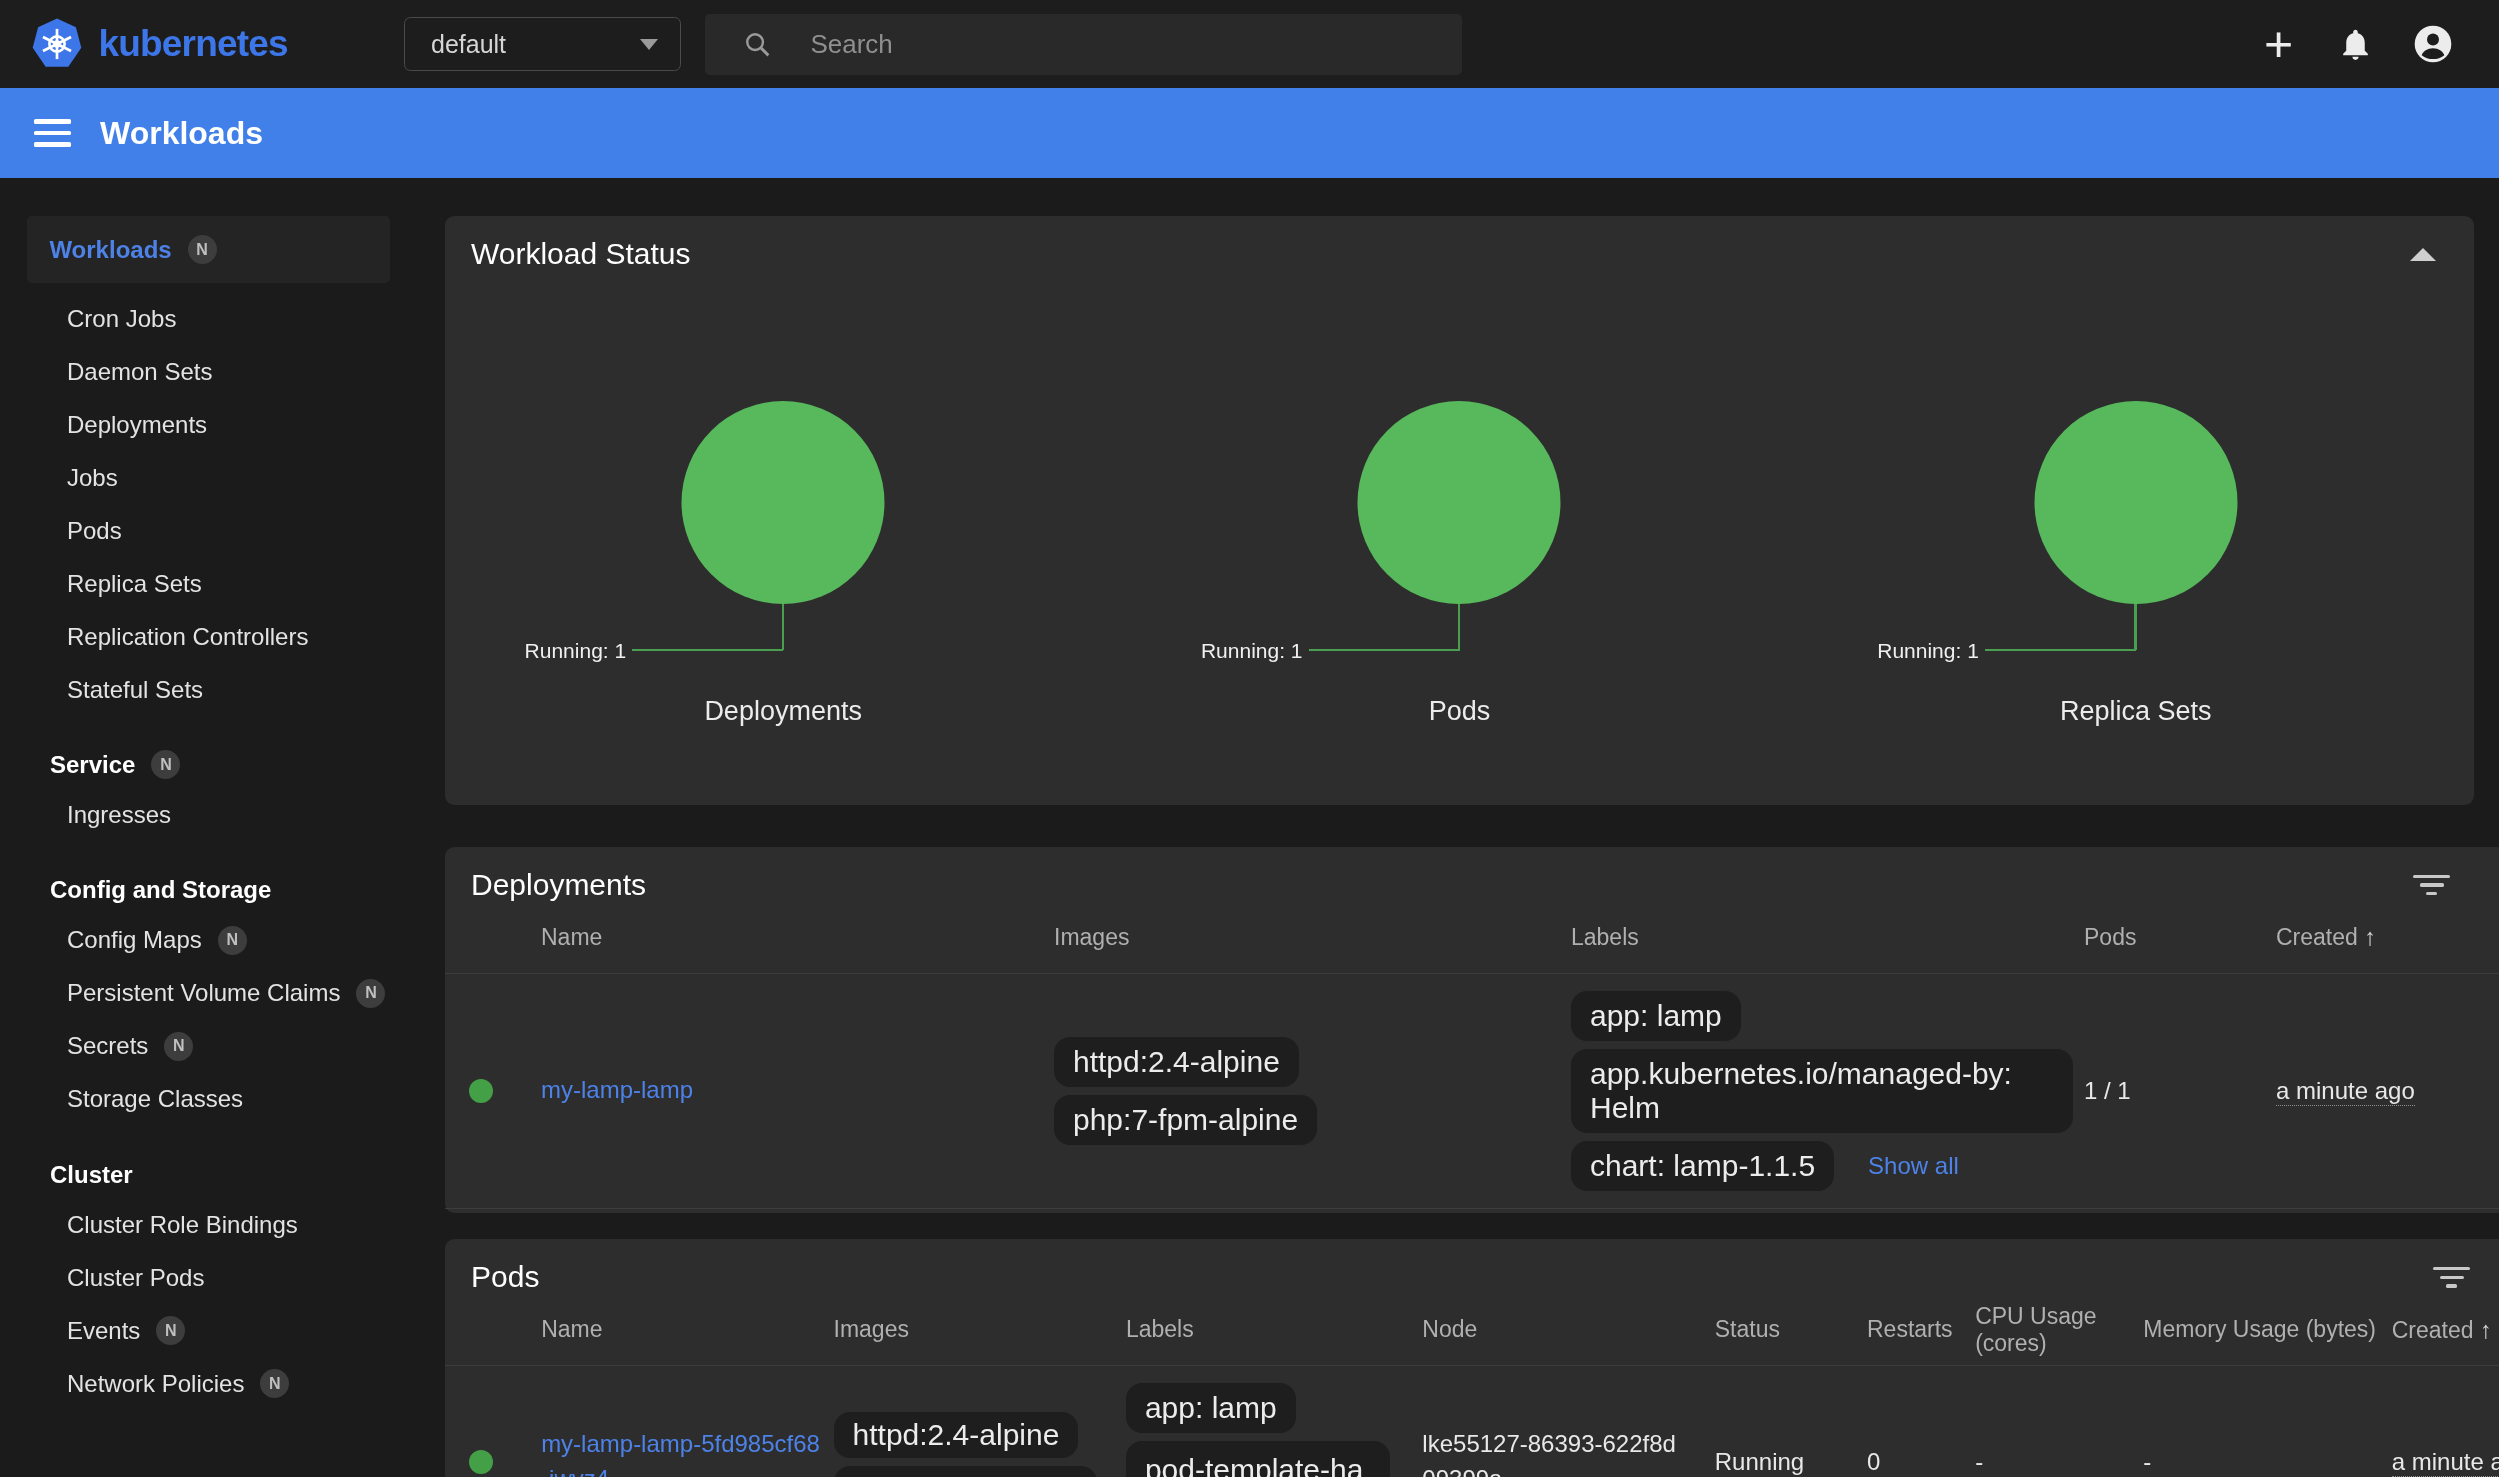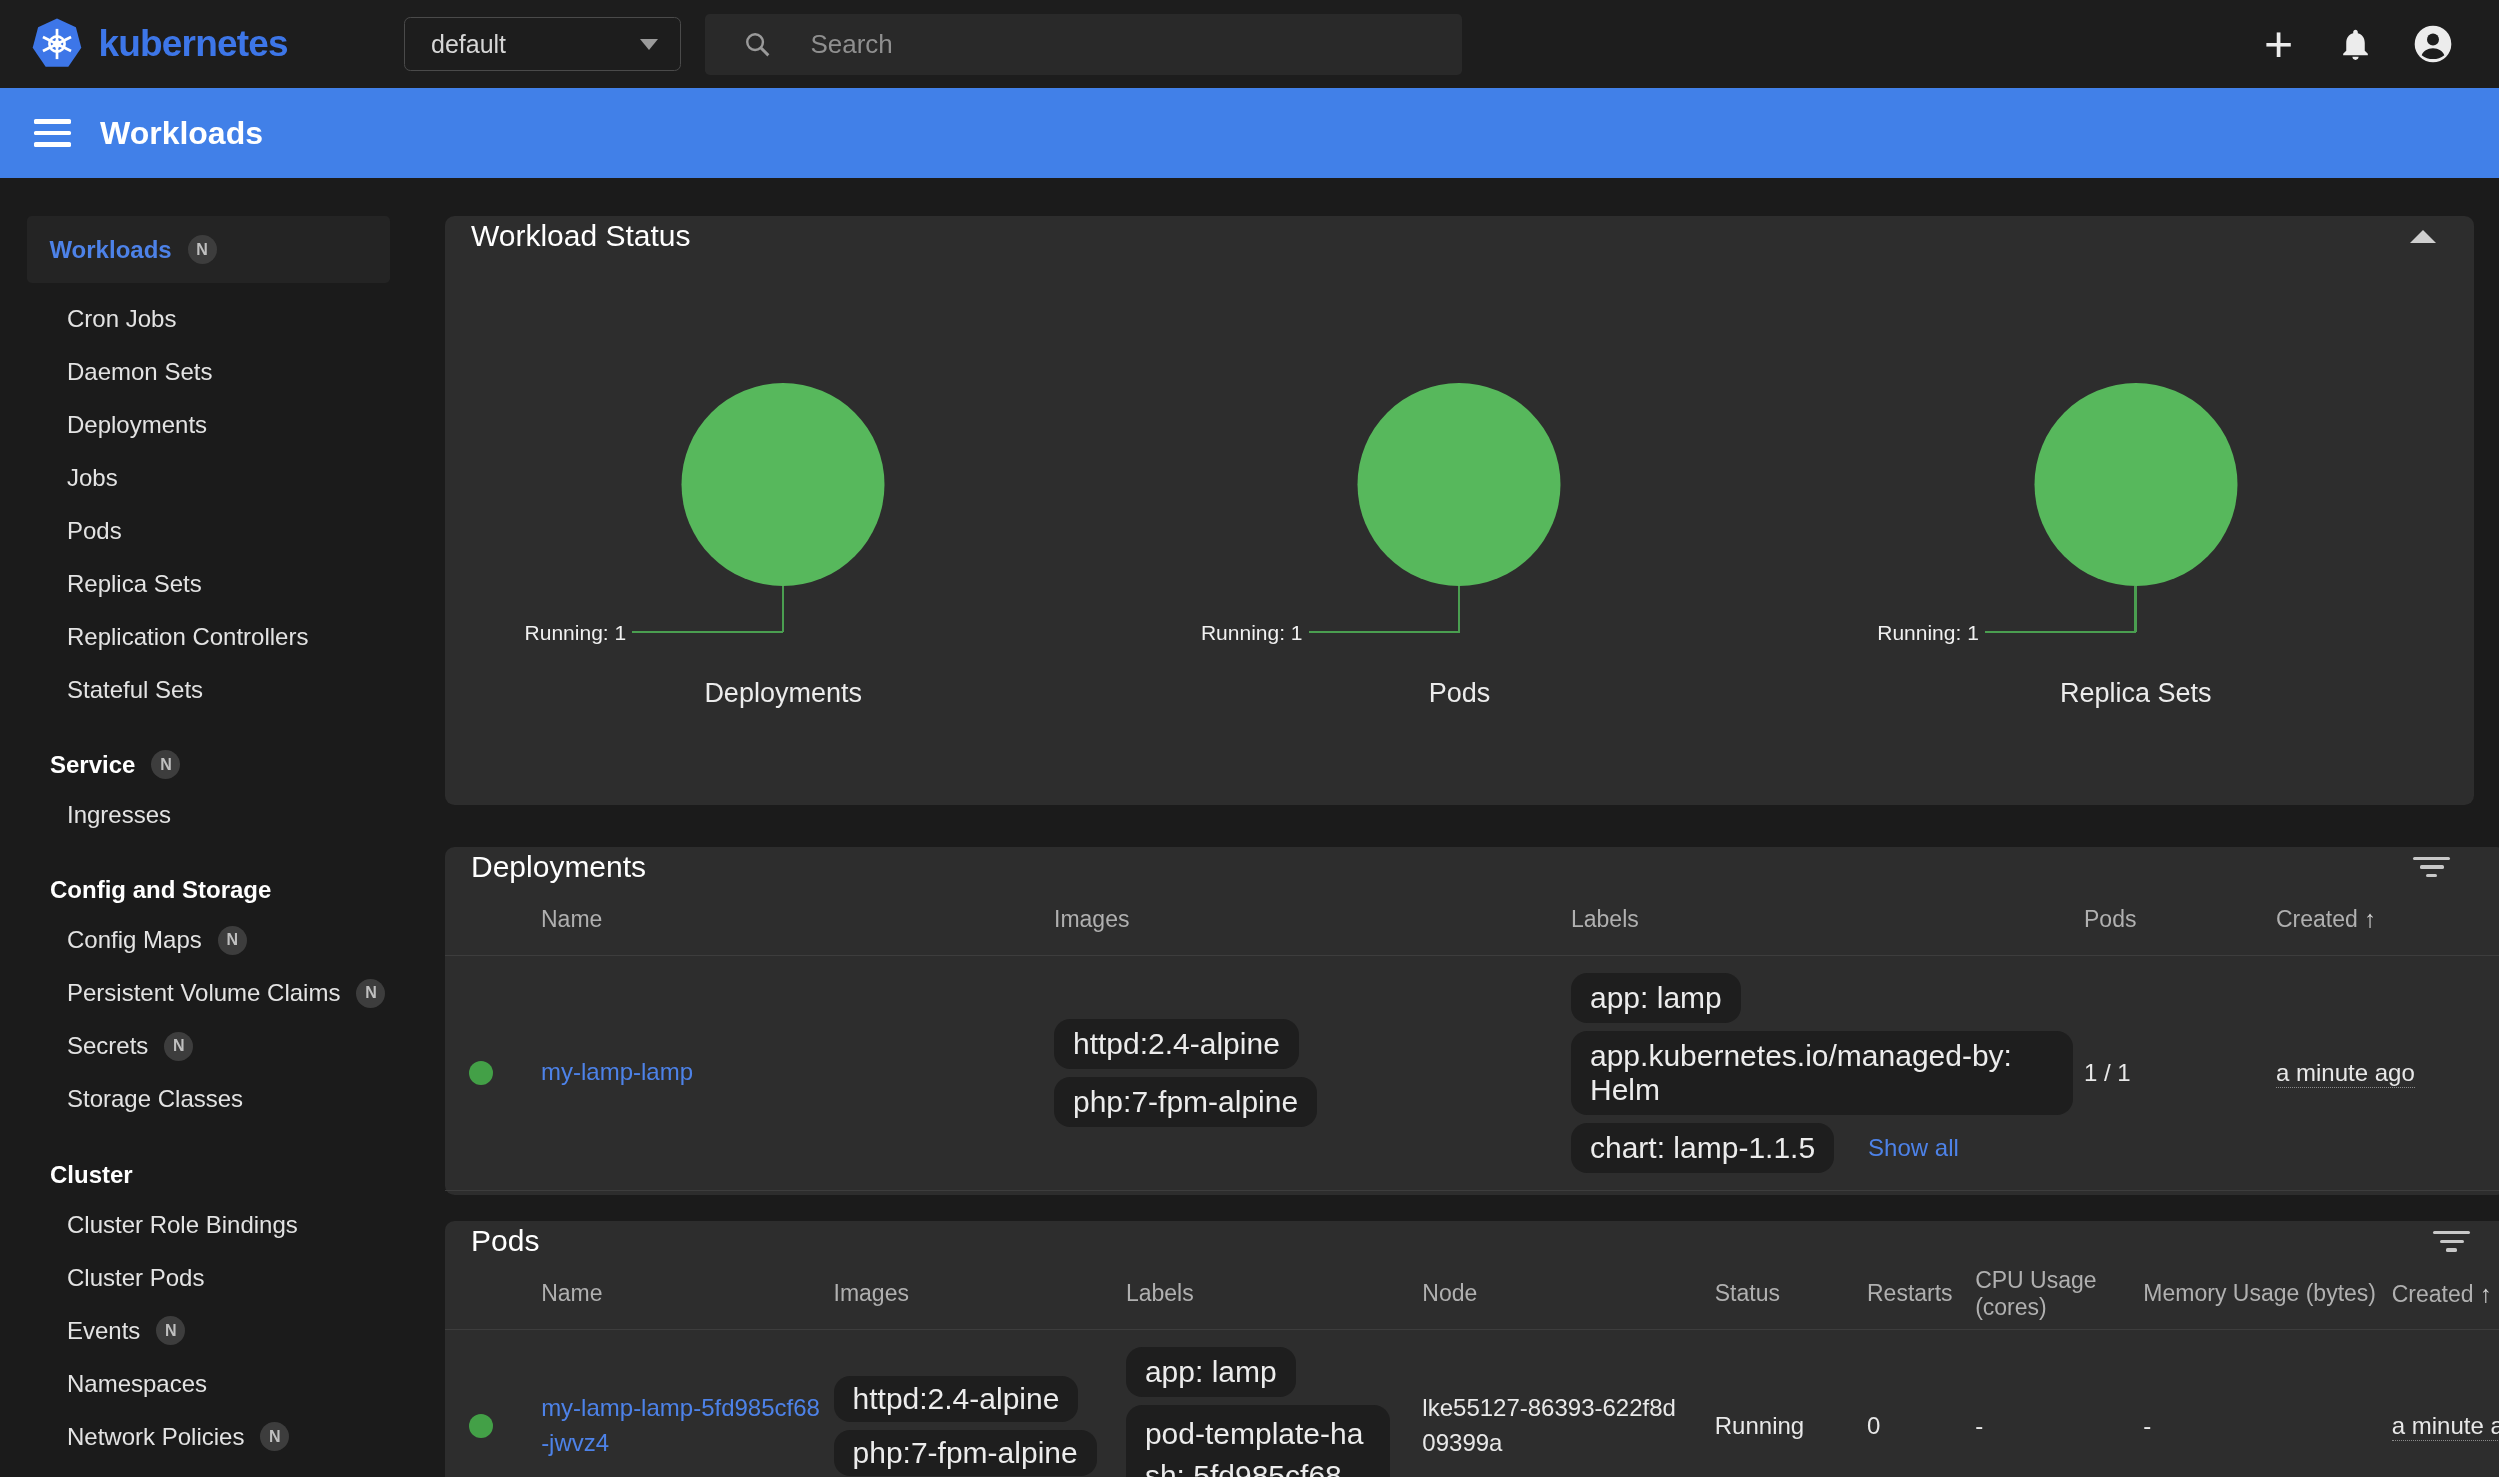--- a/index.html
+++ b/index.html
@@ -43,21 +43,21 @@
                      padding-left:22.4px; height:67px; color:#4d82e8; font-weight:bold; }
   .nav-badge { margin-left:16px; width:29px; height:29px; border-radius:50%; background:#3d3d3d;
                color:#c0c0c0; font-size:16px; font-weight:bold; display:flex; align-items:center;
                justify-content:center; flex:none; }
 
   .main { flex:1; padding:38px 0 0 28px; overflow:hidden; }
   .card { background:#2d2d2d; border-radius:9.6px; }
 
   
   .ws-card { height:589px; margin-right:26px; margin-bottom:42px; }
-  .card-head { display:flex; align-items:center; justify-content:space-between; padding:3px 38px 0 26px; }
+  .card-head { display:flex; align-items:center; justify-content:space-between; padding:21px 38px 0 26px; }
   .card-title { font-size:30px; color:#fff; font-weight:400; }
   .collapse-glyph { width:0; height:0; border-left:13.6px solid transparent; border-right:13.6px solid transparent;
                     border-bottom:13.6px solid #cfcfcf; cursor:pointer; }
   .charts-row { display:flex; height:509px; }
   .chart-col { flex:1; position:relative; }
   .pie { position:absolute; top:130px; left:50%; transform:translateX(-50%);
          width:203px; height:203px; border-radius:50%; }
   .elbow-v { position:absolute; top:333px; left:calc(50% - 1.6px); width:2.4px; height:46px; }
   .elbow-h { position:absolute; top:378px; right:50%; width:151px; height:2.4px; }
   .pie-label { position:absolute; top:380px; right:calc(50% + 157px); transform:translateY(-50%);
@@ -210,23 +210,20 @@
     <div class="nav-item sub">
         <span>Cluster Role Bindings</span>
       </div>
     <div class="nav-item sub">
         <span>Cluster Pods</span>
       </div>
     <div class="nav-item sub">
       <span>Events</span>
       <span class="nav-badge">N</span>
     </div>
-    <div class="nav-item sub">
-        <span>Namespaces</span>
-      </div>
     <div class="nav-item sub">
       <span>Network Policies</span>
       <span class="nav-badge">N</span>
     </div>
   </nav>
 
   <main class="main">
 
     <section class="card ws-card">
       <div class="card-head">

